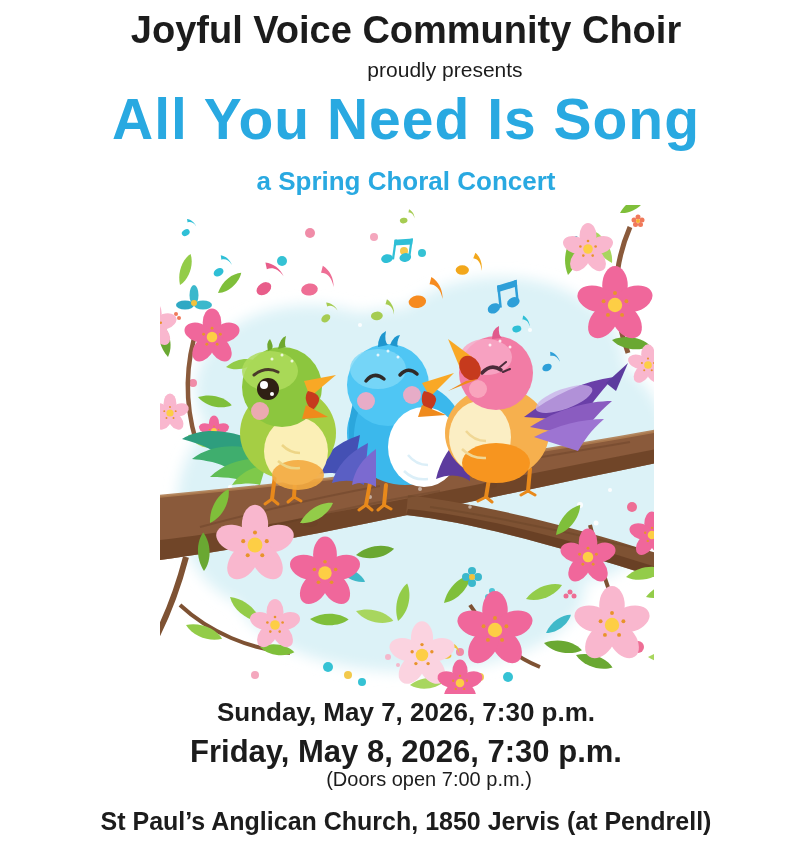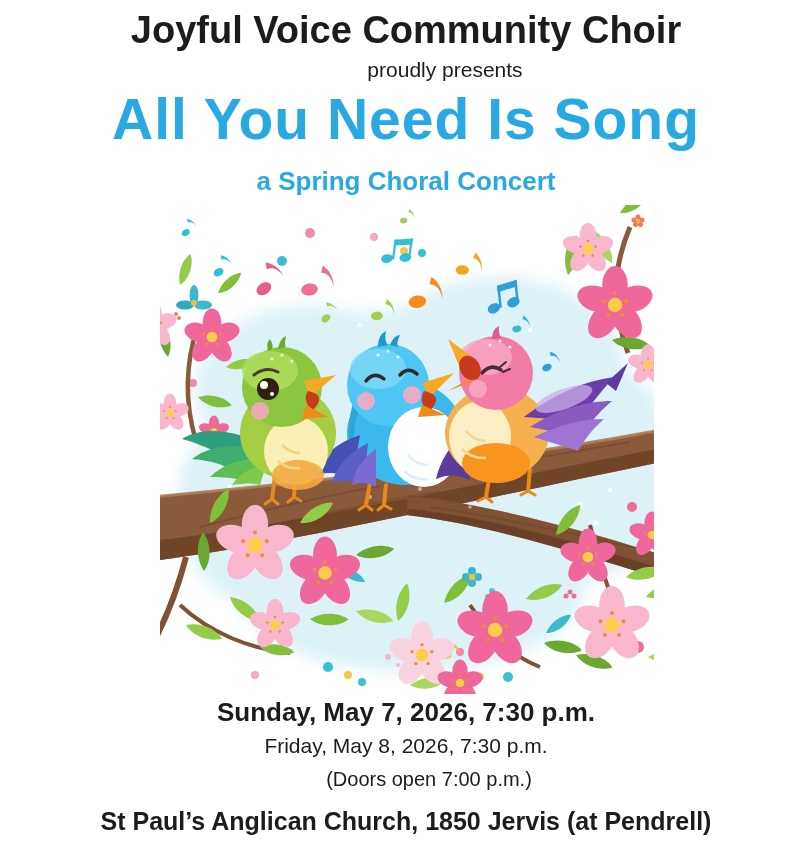--- a/index.html
+++ b/index.html
@@ -7,21 +7,21 @@
     position:relative;width:812px;height:864px;background:#ffffff;
     font-family:"Liberation Sans",sans-serif;color:#1c1c1c;overflow:hidden;
   }
   .line{position:absolute;left:0;width:100%;text-align:center;margin:0;white-space:nowrap;}
   .choir   {top:9px;   font-size:38px;font-weight:700;}
   .tagline {top:58px;  font-size:21px;font-weight:400;padding-left:39px;}
   .title   {top:86px;  font-size:57px;font-weight:700;color:#29a9e1;letter-spacing:1px;}
   .subtitle{top:166px; font-size:26px;font-weight:700;color:#29a9e1;text-align:center;}
   .illu{position:absolute;left:160px;top:205px;width:494px;height:489px;}
   .date1   {top:697px; font-size:26px;font-weight:700;}
-  .date2   {top:734px; font-size:21px;font-weight:400;}
+  .date2   {top:734px; font-size:31px;font-weight:700;}
   .doors   {top:768px; font-size:20px;font-weight:400;padding-left:23px;}
   .venue   {top:807px; font-size:25px;font-weight:700;}
 </style>
 </head>
 <body>
 
 <div class="poster">
 
   <h1 class="line choir">Joyful Voice Community Choir</h1>
   <div class="line tagline">proudly presents</div>

